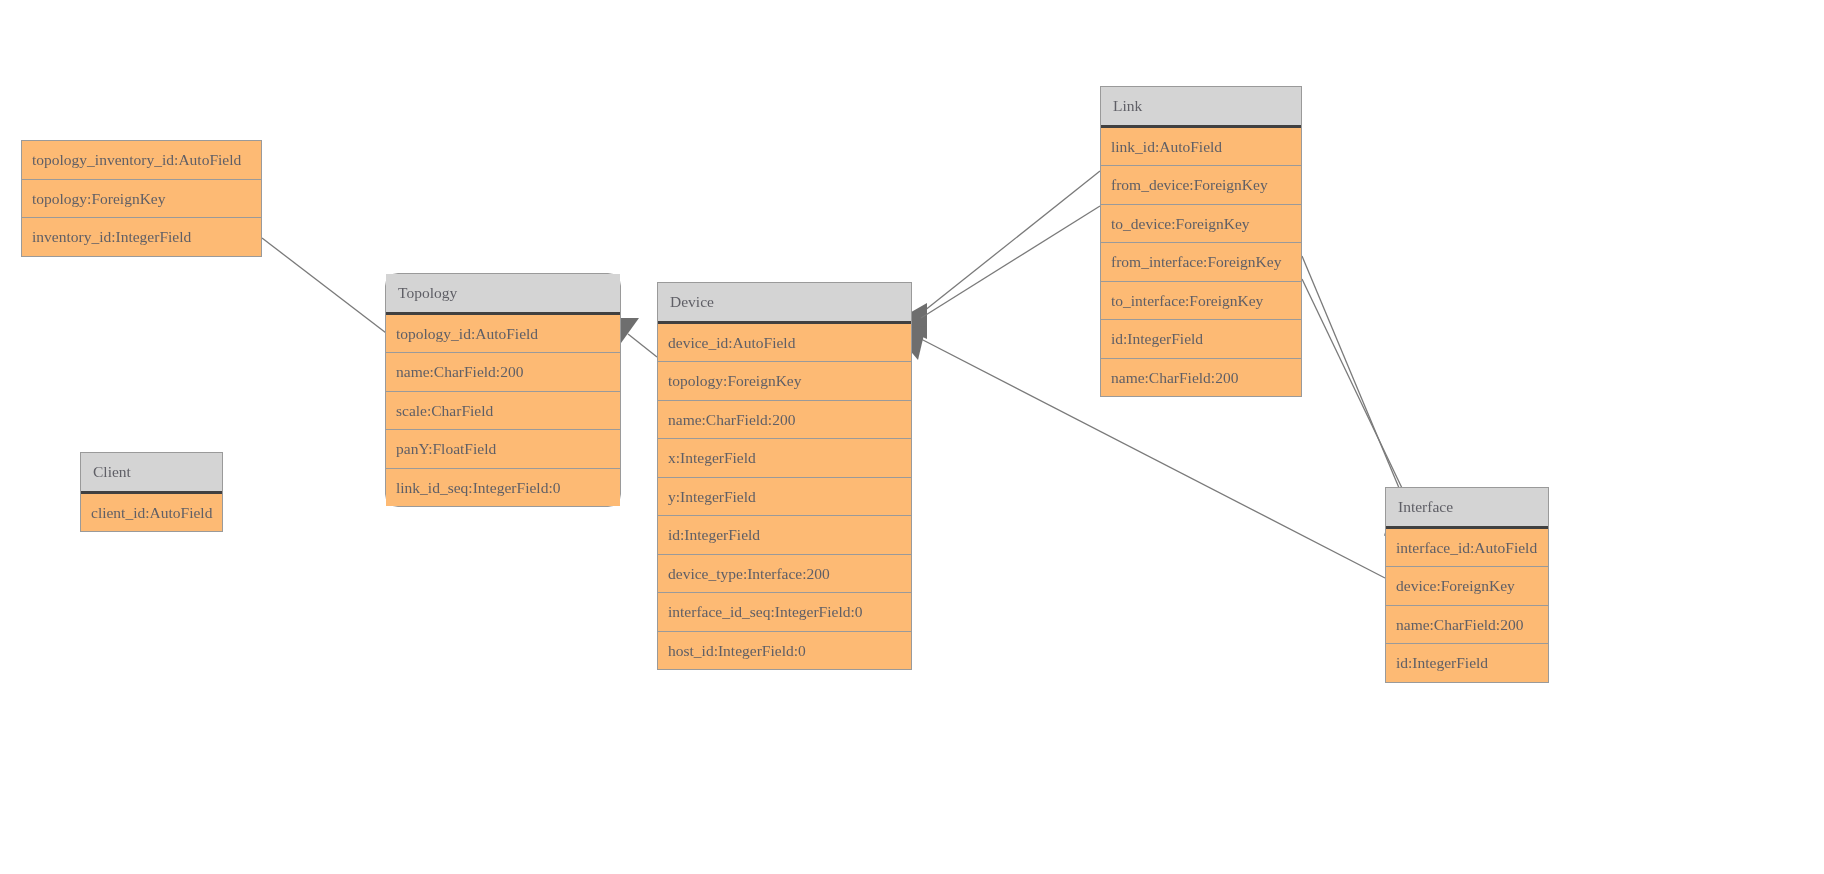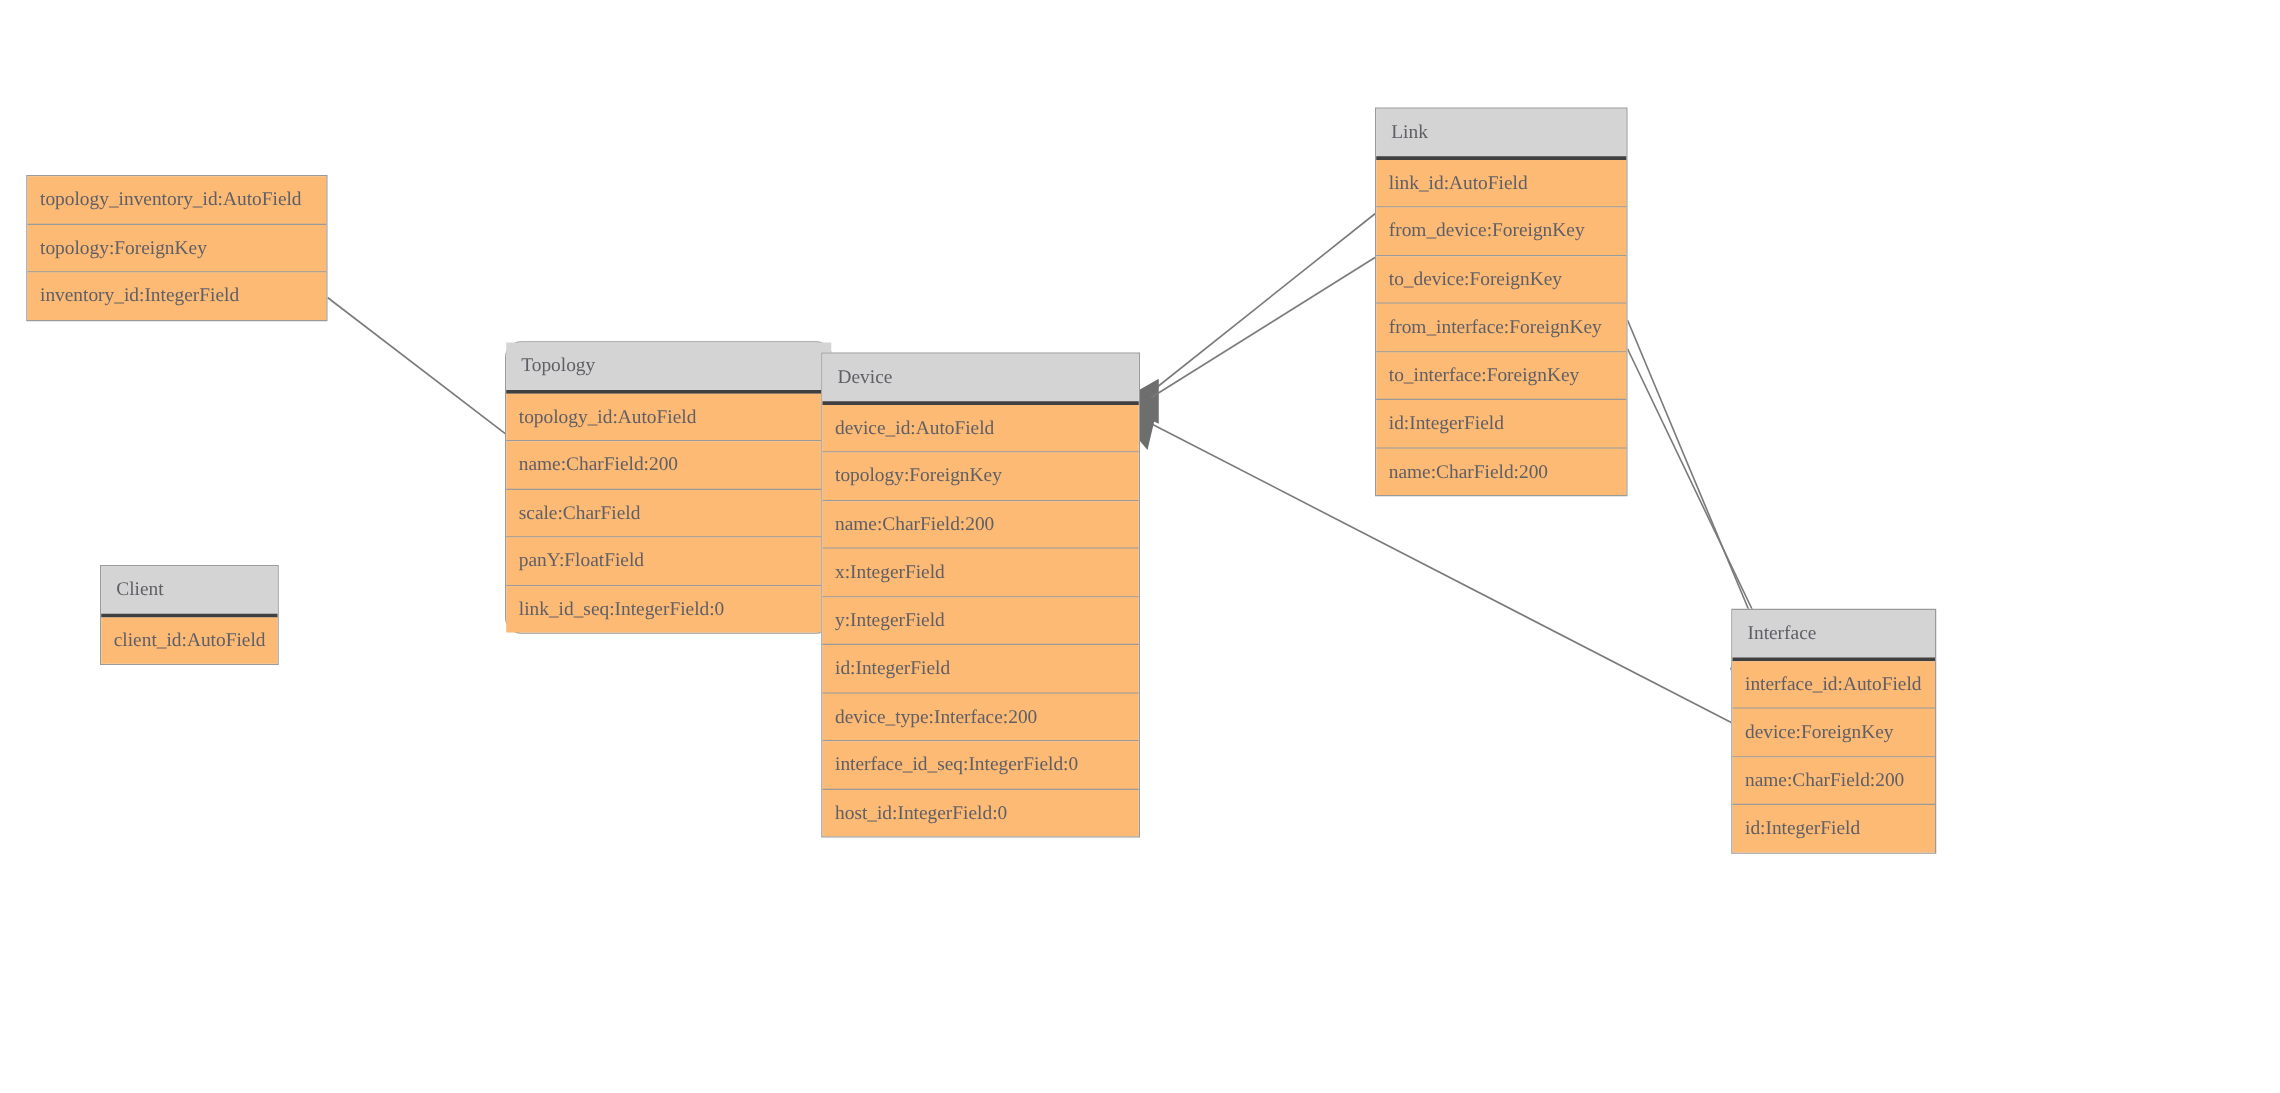--- a/index.html
+++ b/index.html
@@ -101,21 +101,21 @@
   </svg>
 
   <div id="entity-layer">
       <div class="entity" style="left: 21px; top: 140px; width: 241px;">
         <div class="entity-fields">
           <div class="field-row">topology_inventory_id:AutoField</div>
           <div class="field-row">topology:ForeignKey</div>
           <div class="field-row">inventory_id:IntegerField</div>
         </div>
       </div>
-      <div class="entity" style="left: 404px; top: 273px; width: 262px; border-radius: 13px;">
+      <div class="entity" style="left: 385px; top: 273px; width: 236px; border-radius: 13px;">
         <div class="entity-header">Topology</div>
         <div class="entity-fields">
           <div class="field-row">topology_id:AutoField</div>
           <div class="field-row">name:CharField:200</div>
           <div class="field-row">scale:CharField</div>
           <div class="field-row">panY:FloatField</div>
           <div class="field-row">link_id_seq:IntegerField:0</div>
         </div>
       </div>
       <div class="entity" style="left: 657px; top: 282px; width: 255px;">

